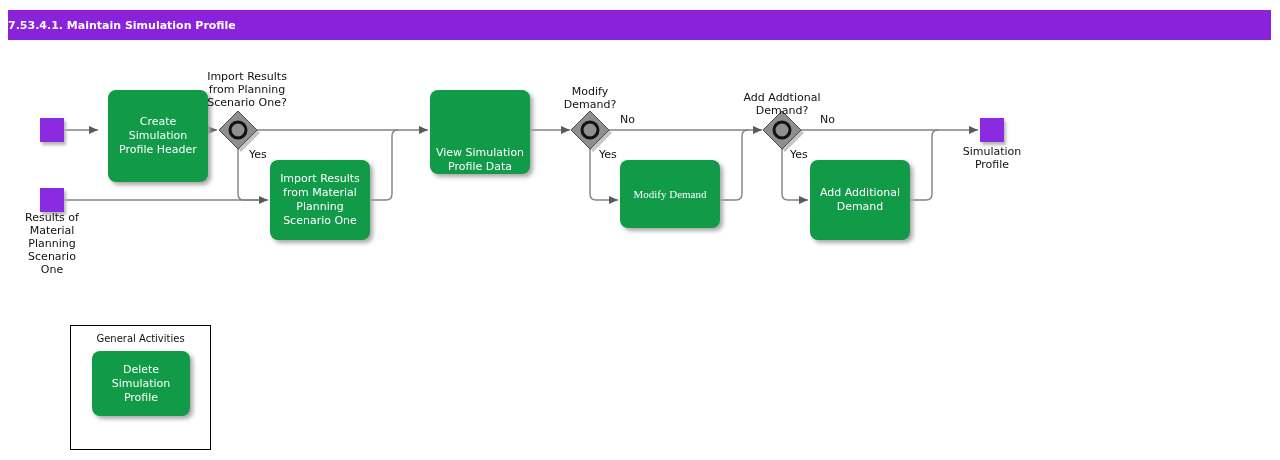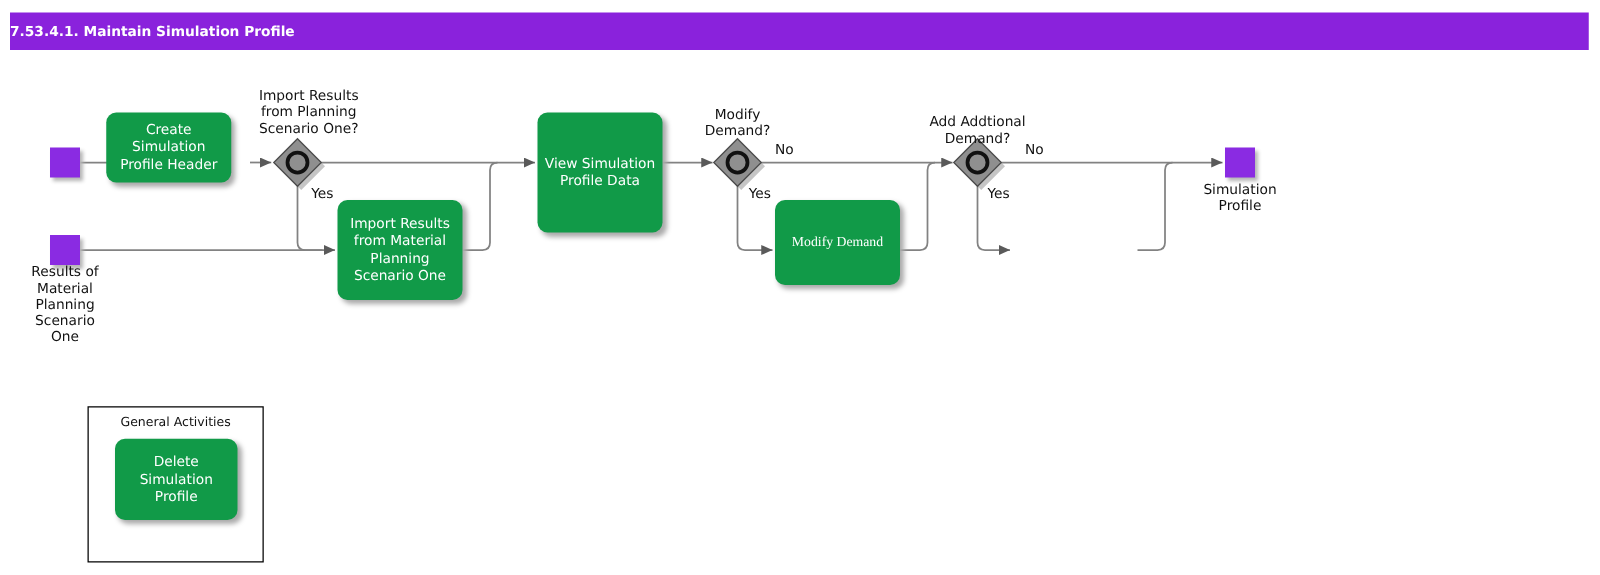--- a/index.html
+++ b/index.html
@@ -130,42 +130,46 @@
 
     <polygon class="gateway-shadow" points="785,114 804,133 785,152 766,133"></polygon>
     <polygon class="gateway" points="782,111 801,130 782,149 763,130"></polygon>
     <circle class="gateway-ring" cx="782" cy="130" r="8"></circle>
   </svg>
 
   <div class="event" style="left:40px; top:118px;"></div>
   <div class="event" style="left:40px; top:188px;"></div>
   <div class="event" style="left:980px; top:118px;"></div>
 
-  <div class="activity" style="left:85px; top:90px; width:100px; height:56px;">
+  <div class="activity" style="left:108px; top:90px; width:100px; height:92px;">
     <span>Create
 Simulation
 Profile Header</span>
   </div>
 
   <div class="activity" style="left:270px; top:160px; width:100px; height:80px;">
     <span>Import Results
 from Material
 Planning
 Scenario One</span>
   </div>
 
-  <div class="activity" style="left:430px; top:90px; width:100px; height:96px;">
+  <div class="activity" style="left:430px; top:90px; width:100px; height:84px;align-items:flex-end;">
     <span>View Simulation
 Profile Data</span>
   </div>
 
   <div class="activity" style="left:620px; top:160px; width:100px; height:68px;font-family:Liberation Serif, serif;">
     <span>Modify Demand</span>
   </div>
 
+  <div class="activity" style="left:810px; top:160px; width:100px; height:80px;">
+    <span>Add Additional
+Demand</span>
+  </div>
 
   <div class="flow-label centered" style="left:247px; top:70px;">Import Results
 from Planning
 Scenario One?</div>
   <div class="flow-label centered" style="left:590px; top:85px;">Modify
 Demand?</div>
   <div class="flow-label centered" style="left:782px; top:91px;">Add Addtional
 Demand?</div>
 
   <div class="flow-label" style="left:249px; top:148px;">Yes</div>

